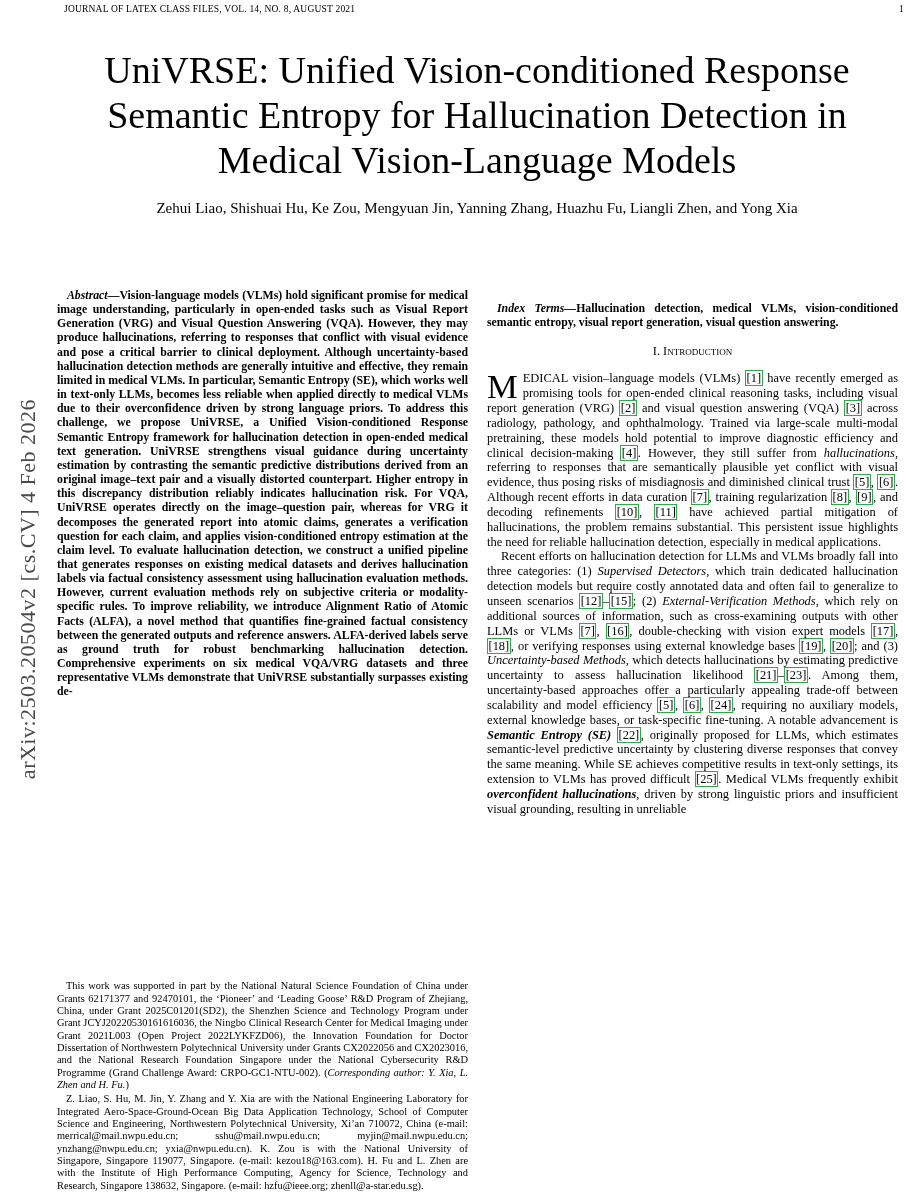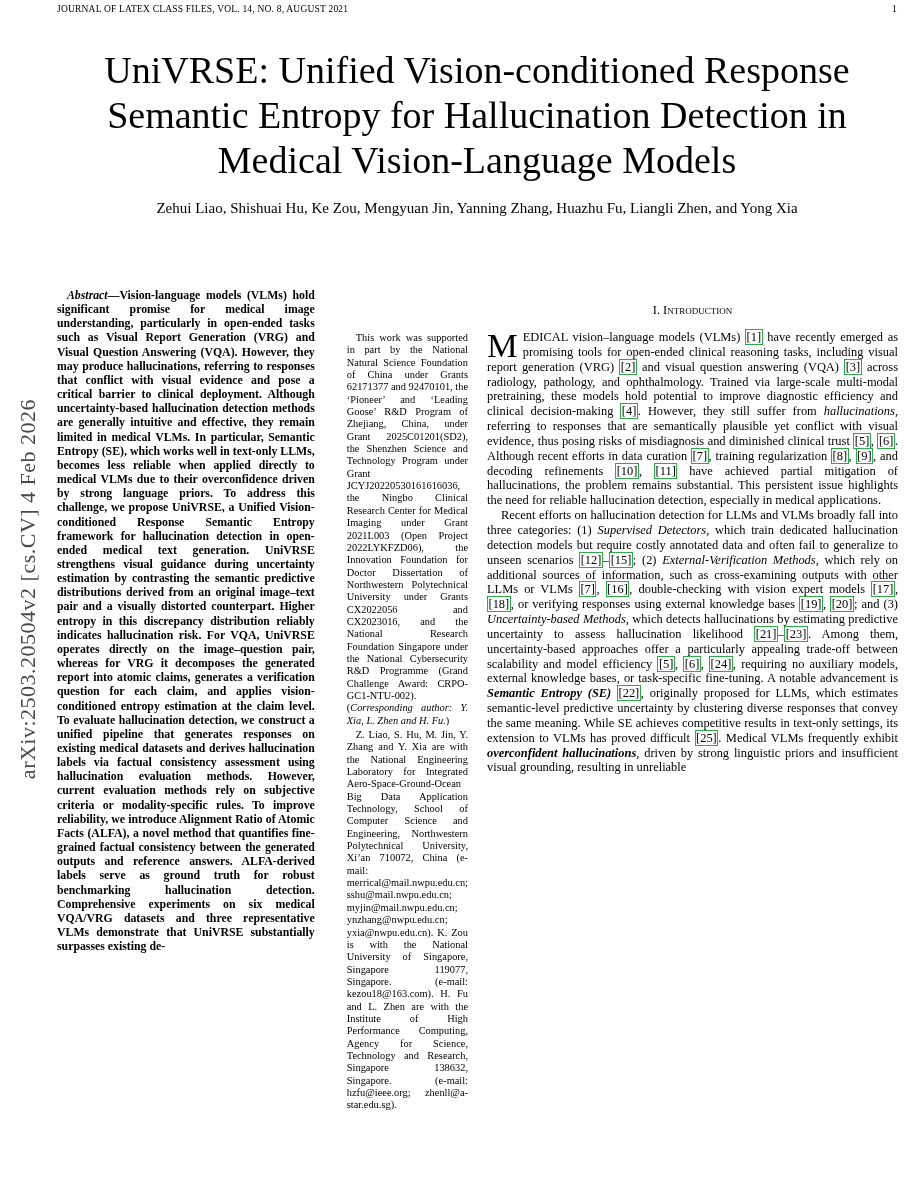--- a/index.html
+++ b/index.html
@@ -1,34 +1,34 @@
 <!DOCTYPE html>
 <html style="--cite-color: #2faa4b; --arxiv-color: #4a4a4a;"><head>
 <meta charset="utf-8">
 <style>
   * { margin:0; padding:0; box-sizing:border-box; }
   html,body { width:906px; height:1200px; background:#ffffff; }
   body { font-family:"Liberation Serif", serif; color:#000; }
   .page { position:relative; width:906px; height:1200px; overflow:hidden; background:#fff; }
 
-  .runhead { position:absolute; top:4px; left:57px; width:840px; display:flex;
+  .runhead { position:absolute; top:4px; left:64px; width:840px; display:flex;
              justify-content:space-between; font-size:9.5px; letter-spacing:.2px; }
 
   .arxiv { position:absolute; left:-272px; top:576px; width:600px; text-align:center;
            transform:rotate(-90deg); font-size:22px; letter-spacing:.5px;
            color:var(--arxiv-color,#4a4a4a); white-space:nowrap; }
 
   .title { margin:48px auto 0; margin-left:57px; width:840px; text-align:center;
            font-size:38px; line-height:45px; font-weight:normal; }
   .authors { margin-left:57px; width:840px; text-align:center; font-size:15px; margin-top:17px; }
 
   .cols { position:absolute; top:288px; left:57px; width:841px; height:904px;
           display:flex; gap:19px; }
   .col { width:411px; }
-  .col-left { display:flex; flex-direction:row; height:904px;gap:32px; }
+  .col-left { display:flex; flex-direction:column; justify-content:space-between; height:904px;gap:32px; }
 
   .abstract { font-weight:bold; font-size:11.8px; line-height:14.15px; text-align:justify; }
   .abstract .lead { font-style:italic; }
   .abstract.indent { text-indent:10px; }
   .index-terms { margin-top:13px; text-indent:10px; }
 
   .footnote { font-size:10.4px; line-height:12.35px; text-align:justify;margin-top:44px; }
   .footnote p { text-indent:9px; }
   .footnote p + p { margin-top:2px;font-family:Liberation Serif, serif; }
 
@@ -66,20 +66,23 @@
       <div class="abstract indent">
         <span class="lead">Abstract—</span><span>Vision-language models (VLMs) hold significant promise for medical image understanding, particularly in open-ended tasks such as Visual Report Generation (VRG) and Visual Question Answering (VQA). However, they may produce hallucinations, referring to responses that conflict with visual evidence and pose a critical barrier to clinical deployment. Although uncertainty-based hallucination detection methods are generally intuitive and effective, they remain limited in medical VLMs. In particular, Semantic Entropy (SE), which works well in text-only LLMs, becomes less reliable when applied directly to medical VLMs due to their overconfidence driven by strong language priors. To address this challenge, we propose UniVRSE, a Unified Vision-conditioned Response Semantic Entropy framework for hallucination detection in open-ended medical text generation. UniVRSE strengthens visual guidance during uncertainty estimation by contrasting the semantic predictive distributions derived from an original image–text pair and a visually distorted counterpart. Higher entropy in this discrepancy distribution reliably indicates hallucination risk. For VQA, UniVRSE operates directly on the image–question pair, whereas for VRG it decomposes the generated report into atomic claims, generates a verification question for each claim, and applies vision-conditioned entropy estimation at the claim level. To evaluate hallucination detection, we construct a unified pipeline that generates responses on existing medical datasets and derives hallucination labels via factual consistency assessment using hallucination evaluation methods. However, current evaluation methods rely on subjective criteria or modality-specific rules. To improve reliability, we introduce Alignment Ratio of Atomic Facts (ALFA), a novel method that quantifies fine-grained factual consistency between the generated outputs and reference answers. ALFA-derived labels serve as ground truth for robust benchmarking hallucination detection. Comprehensive experiments on six medical VQA/VRG datasets and three representative VLMs demonstrate that UniVRSE substantially surpasses existing de-</span>
       </div>
       <div class="footnote">
         <p>This work was supported in part by the National Natural Science Foundation of China under Grants 62171377 and 92470101, the ‘Pioneer’ and ‘Leading Goose’ R&amp;D Program of Zhejiang, China, under Grant 2025C01201(SD2), the Shenzhen Science and Technology Program under Grant JCYJ20220530161616036, the Ningbo Clinical Research Center for Medical Imaging under Grant 2021L003 (Open Project 2022LYKFZD06), the Innovation Foundation for Doctor Dissertation of Northwestern Polytechnical University under Grants CX2022056 and CX2023016, and the National Research Foundation Singapore under the National Cybersecurity R&amp;D Programme (Grand Challenge Award: CRPO-GC1-NTU-002). (<i class="emph">Corresponding author: Y. Xia, L. Zhen and H. Fu.</i>)</p>
         <p>Z. Liao, S. Hu, M. Jin, Y. Zhang and Y. Xia are with the National Engineering Laboratory for Integrated Aero-Space-Ground-Ocean Big Data Application Technology, School of Computer Science and Engineering, Northwestern Polytechnical University, Xi’an 710072, China (e-mail: merrical@mail.nwpu.edu.cn; sshu@mail.nwpu.edu.cn; myjin@mail.nwpu.edu.cn; ynzhang@nwpu.edu.cn; yxia@nwpu.edu.cn). K. Zou is with the National University of Singapore, Singapore 119077, Singapore. (e-mail: kezou18@163.com). H. Fu and L. Zhen are with the Institute of High Performance Computing, Agency for Science, Technology and Research, Singapore 138632, Singapore. (e-mail: hzfu@ieee.org; zhenll@a-star.edu.sg).</p>
       </div>
     </div>
 
     <div class="col">
+      <div class="abstract index-terms">
+        <span class="lead">Index Terms—</span><span>Hallucination detection, medical VLMs, vision-conditioned semantic entropy, visual report generation, visual question answering.</span>
+      </div>
       <div class="sec-head">
         <span>I.</span>
         <span class="sc">Introduction</span>
       </div>
       <div class="body-text">
         <p class="nofirstindent"><span class="dropcap">M</span><span>EDICAL vision–language models (VLMs) <span class="cite">[1]</span> have recently emerged as promising tools for open-ended clinical reasoning tasks, including visual report generation (VRG) <span class="cite">[2]</span> and visual question answering (VQA) <span class="cite">[3]</span> across radiology, pathology, and ophthalmology. Trained via large-scale multi-modal pretraining, these models hold potential to improve diagnostic efficiency and clinical decision-making <span class="cite">[4]</span>. However, they still suffer from <i class="emph">hallucinations</i>, referring to responses that are semantically plausible yet conflict with visual evidence, thus posing risks of misdiagnosis and diminished clinical trust <span class="cite">[5]</span>, <span class="cite">[6]</span>. Although recent efforts in data curation <span class="cite">[7]</span>, training regularization <span class="cite">[8]</span>, <span class="cite">[9]</span>, and decoding refinements <span class="cite">[10]</span>, <span class="cite">[11]</span> have achieved partial mitigation of hallucinations, the problem remains substantial. This persistent issue highlights the need for reliable hallucination detection, especially in medical applications.</span></p>
         <p>Recent efforts on hallucination detection for LLMs and VLMs broadly fall into three categories: (1) <i class="emph">Supervised Detectors</i>, which train dedicated hallucination detection models but require costly annotated data and often fail to generalize to unseen scenarios <span class="cite">[12]</span>–<span class="cite">[15]</span>; (2) <i class="emph">External-Verification Methods</i>, which rely on additional sources of information, such as cross-examining outputs with other LLMs or VLMs <span class="cite">[7]</span>, <span class="cite">[16]</span>, double-checking with vision expert models <span class="cite">[17]</span>, <span class="cite">[18]</span>, or verifying responses using external knowledge bases <span class="cite">[19]</span>, <span class="cite">[20]</span>; and (3) <i class="emph">Uncertainty-based Methods</i>, which detects hallucinations by estimating predictive uncertainty to assess hallucination likelihood <span class="cite">[21]</span>–<span class="cite">[23]</span>. Among them, uncertainty-based approaches offer a particularly appealing trade-off between scalability and model efficiency <span class="cite">[5]</span>, <span class="cite">[6]</span>, <span class="cite">[24]</span>, requiring no auxiliary models, external knowledge bases, or task-specific fine-tuning. A notable advancement is <b><i class="emph">Semantic Entropy (SE)</i></b> <span class="cite">[22]</span>, originally proposed for LLMs, which estimates semantic-level predictive uncertainty by clustering diverse responses that convey the same meaning. While SE achieves competitive results in text-only settings, its extension to VLMs has proved difficult <span class="cite">[25]</span>. Medical VLMs frequently exhibit <b><i class="emph">overconfident hallucinations</i></b>, driven by strong linguistic priors and insufficient visual grounding, resulting in unreliable</p>
       </div>
     </div>
 

